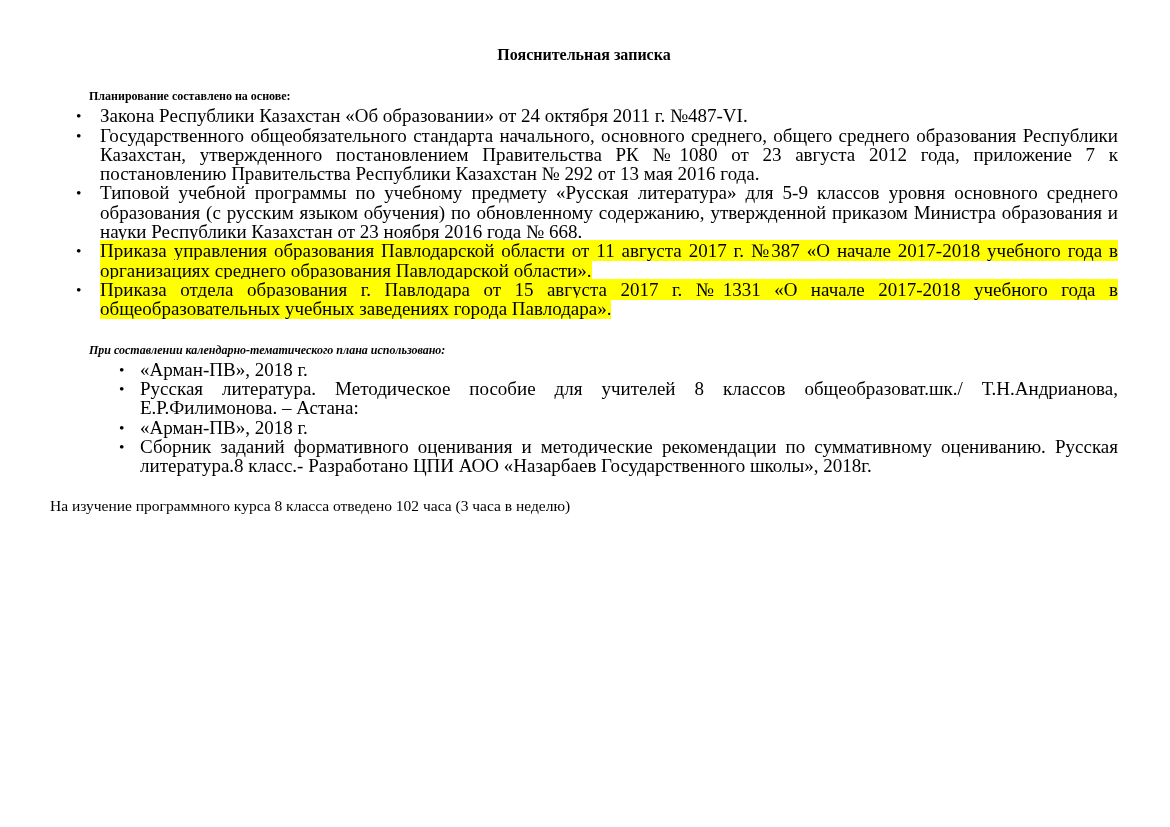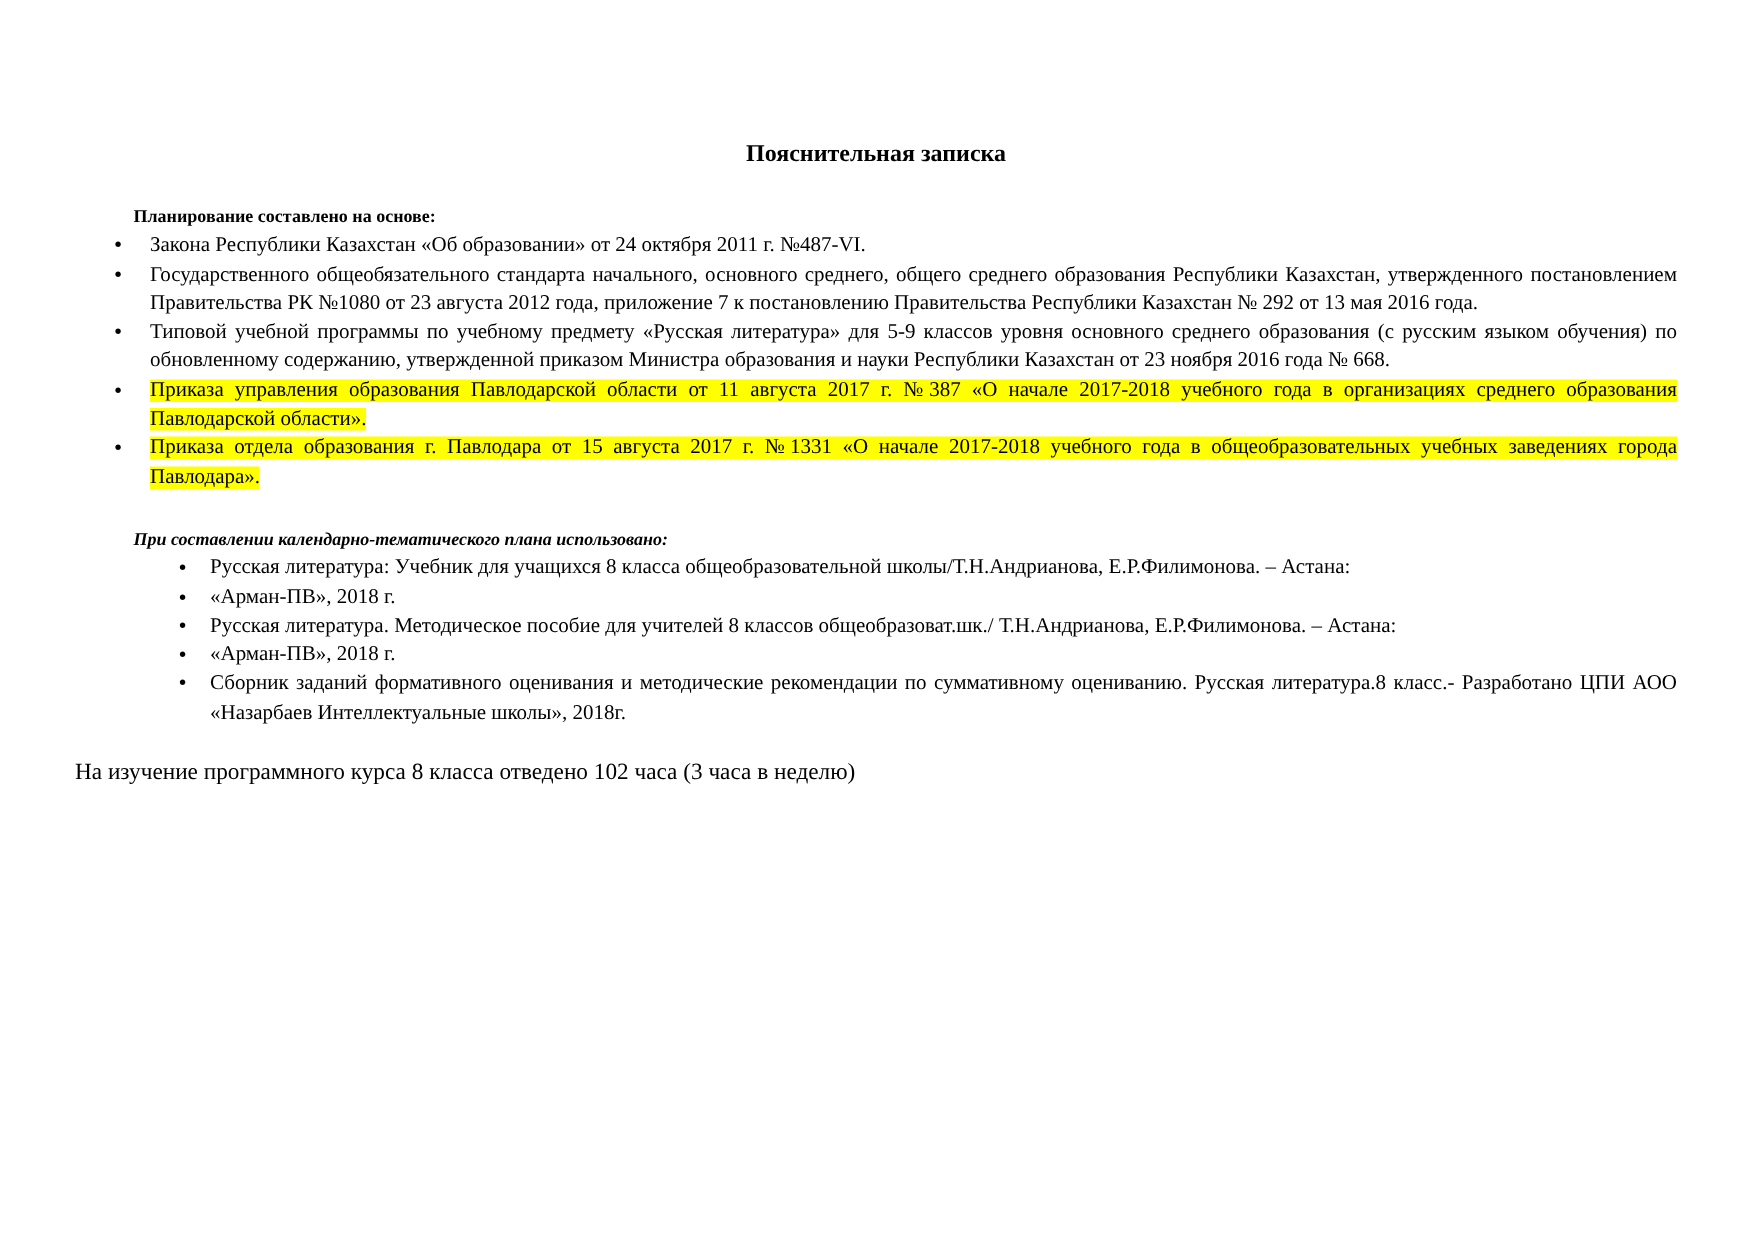--- a/index.html
+++ b/index.html
@@ -10,21 +10,20 @@
     font-family: "Liberation Serif", "DejaVu Serif", serif;
   }
   .page {
     position: relative;
     width: 1170px;
     height: 691px;
     background: #ffffff;
     box-sizing: border-box;
     padding: 44px 52px 0 50px;
     overflow: hidden;
-    margin-top: 48px;
   }
   .title-block {
     text-align: center;
     font-weight: bold;
     font-size: 16px;
     line-height: 22px;
   }
   .title-line { white-space: pre-wrap; }
   .section-heading {
     font-weight: bold;
@@ -36,21 +35,21 @@
   .heading-2 { margin-top: 22px; font-style: italic; }
   ul.doc-list {
     margin: 0;
     padding: 0;
     list-style: none;
   }
   ul.main-list  { padding-left: 50px; }
   ul.sub-list   { padding-left: 90px; }
   ul.doc-list li {
     position: relative;
-    font-size: 14px;
+    font-size: 19px;
     line-height: 19.3px;
     text-align: justify;
   }
   ul.main-list li::before,
   ul.sub-list li::before {
     content: "\2022";
     position: absolute;
     font-size: 15.5px;
   }
   ul.main-list li::before { left: -24px; }
@@ -77,22 +76,21 @@
     <li><span>Закона Республики Казахстан «Об образовании» от 24 октября 2011 г. №487-VI.</span></li>
     <li><span>Государственного общеобязательного стандарта начального, основного среднего, общего среднего образования Республики Казахстан, утвержденного постановлением Правительства РК №1080 от 23 августа 2012 года, приложение 7 к постановлению Правительства Республики Казахстан № 292 от 13 мая 2016 года.</span></li>
     <li><span>Типовой учебной программы по учебному предмету «Русская литература» для 5-9 классов уровня основного среднего образования (с русским языком обучения) по обновленному содержанию, утвержденной приказом Министра образования и науки Республики Казахстан от 23 ноября 2016 года № 668.</span></li>
     <li class="hl"><span>Приказа управления образования Павлодарской области от 11 августа 2017 г. №387 «О начале 2017-2018 учебного года в организациях среднего образования Павлодарской области».</span></li>
     <li class="hl"><span>Приказа отдела образования г. Павлодара от 15 августа 2017 г. №1331 «О начале 2017-2018 учебного года в общеобразовательных учебных заведениях города Павлодара».</span></li>
   </ul>
 
   <div class="section-heading heading-2">При составлении календарно-тематического плана использовано:</div>
 
   <ul class="doc-list sub-list">
-    <li><span>Русская литература: Учебник для учащихся 8 класса общеобразовательной школы/Т.Н.Андрианова, Е.Р.Филимонова. – Астана:</span></li>
     <li><span>«Арман-ПВ», 2018 г.</span></li>
     <li><span>Русская литература. Методическое пособие для учителей 8 классов общеобразоват.шк./ Т.Н.Андрианова, Е.Р.Филимонова. – Астана:</span></li>
     <li><span>«Арман-ПВ», 2018 г.</span></li>
-    <li><span>Сборник заданий формативного оценивания и методические рекомендации по суммативному оцениванию. Русская литература.8 класс.- Разработано ЦПИ АОО «Назарбаев Интеллектуальные школы», 2018г.</span></li>
+    <li><span>Сборник заданий формативного оценивания и методические рекомендации по суммативному оцениванию. Русская литература.8 класс.- Разработано ЦПИ АОО «Назарбаев Государственного школы», 2018г.</span></li>
   </ul>
 
   <div class="footer-line">На изучение программного курса 8 класса отведено 102 часа (3 часа в неделю)</div>
 
 </div>
 
 </body></html>

